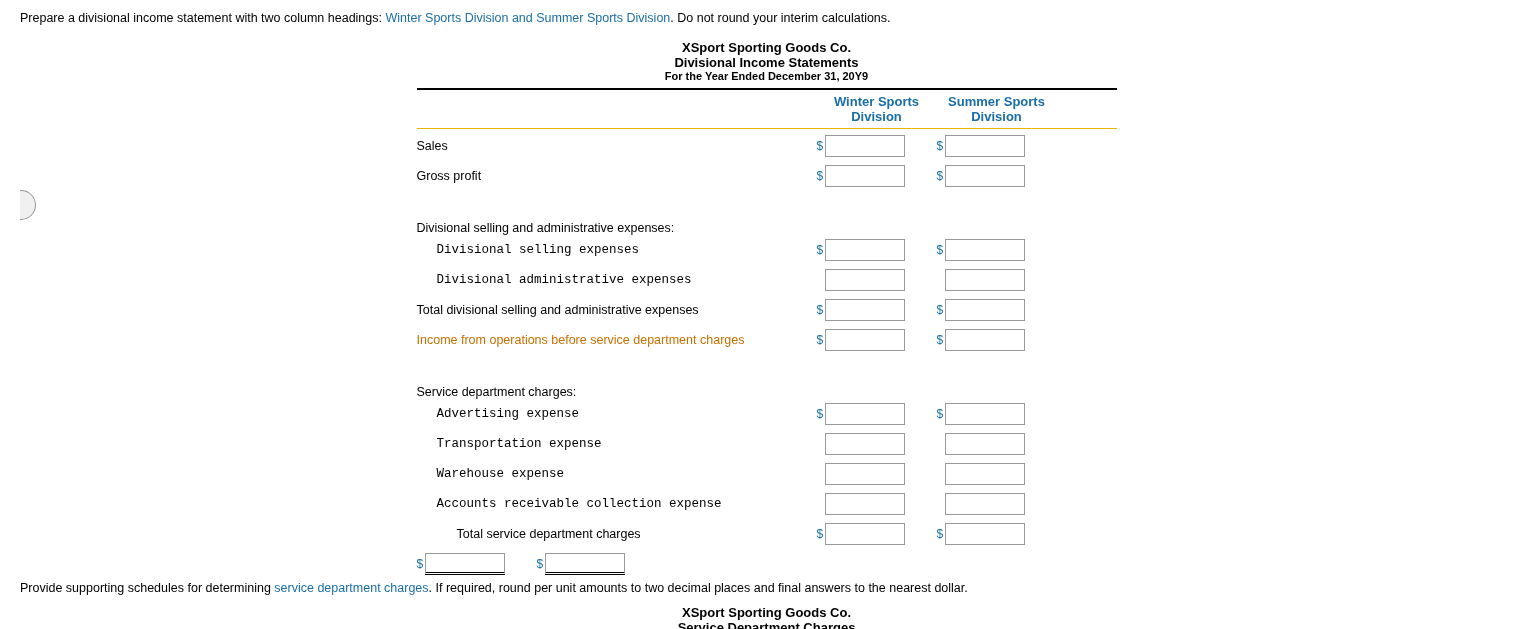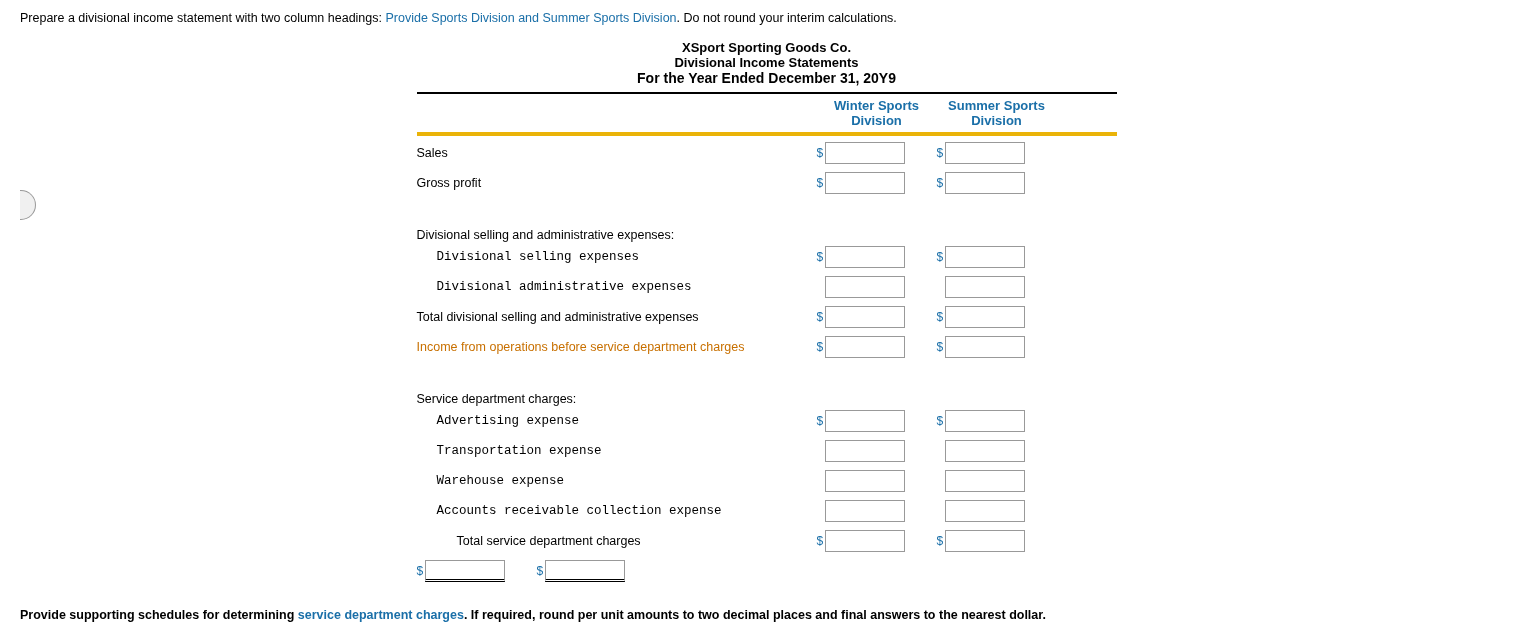--- a/index.html
+++ b/index.html
@@ -39,32 +39,32 @@
       font-size: 13px;
     }
 
     .company-header .statement-title {
       font-weight: bold;
       font-size: 13px;
     }
 
     .company-header .date-line {
       font-weight: bold;
-      font-size: 14px;
+      font-size: 11px;
     }
 
     .table-container {
       width: 700px;
       margin: 0 auto;
     }
 
     .col-headers {
       display: flex;
       border-top: 2px solid #000;
-      border-bottom: 4px solid #eab308;
+      border-bottom: 1px solid #eab308;
       padding: 4px 0;
     }
 
     .col-label-spacer {
       width: 400px;
       flex-shrink: 0;
     }
 
     .col-header {
       width: 120px;
@@ -139,24 +139,23 @@
     }
 
     .section-header-label {
       width: 400px;
       flex-shrink: 0;
       font-size: 12.5px;
       margin-top: 28px;
     }
 
     .bottom-instruction {
-      margin-top: 24px;
+      margin-top: 4px;
       font-size: 12.5px;
       color: #000;
-      font-weight: bold;
     }
 
     .bottom-instruction .blue-link {
       color: #1a6fa8;
     }
 
     .bottom-company-header {
       text-align: center;
       margin-top: 10px;
     }
@@ -184,21 +183,21 @@
       background: #f0f0f0;
     }
   </style>
 </head>
 <body>
 
 <div style="position: relative;">
   <div class="side-circle"></div>
 
   <p class="instruction-text">
-    <span>Prepare a divisional income statement with two column headings: </span><span class="blue-link">Provide Sports Division and Summer Sports Division</span><span>. Do not round your interim calculations.</span>
+    <span>Prepare a divisional income statement with two column headings: </span><span class="blue-link">Winter Sports Division and Summer Sports Division</span><span>. Do not round your interim calculations.</span>
   </p>
 
   <div class="company-header">
     <div class="company-name">XSport Sporting Goods Co.</div>
     <div class="statement-title">Divisional Income Statements</div>
     <div class="date-line">For the Year Ended December 31, 20Y9</div>
   </div>
 
   <div class="table-container">
 

